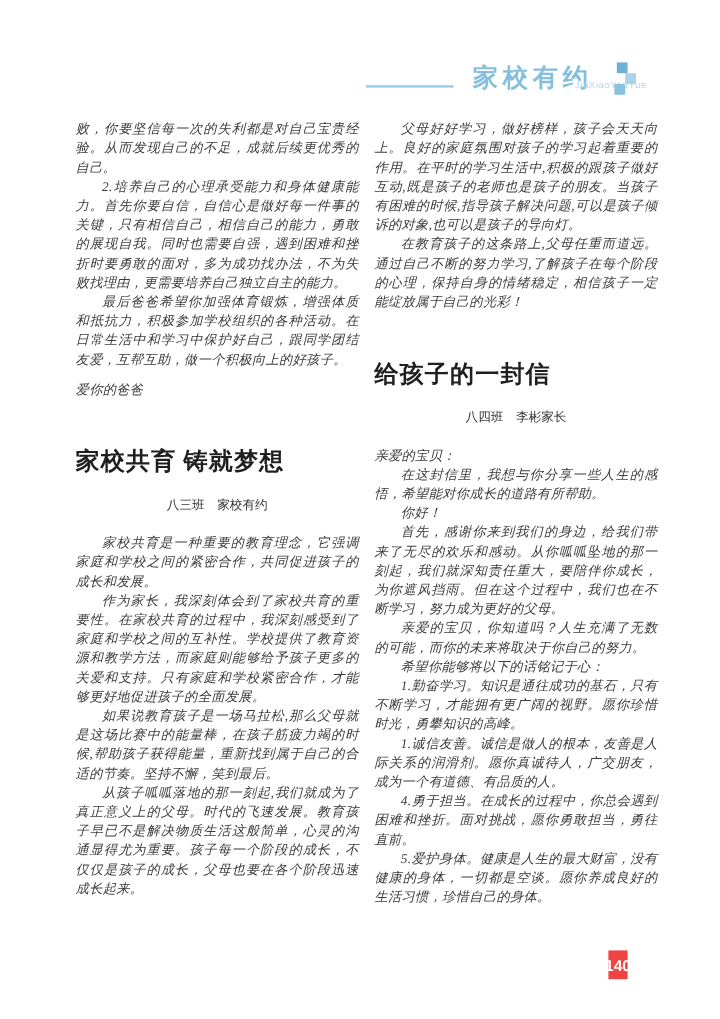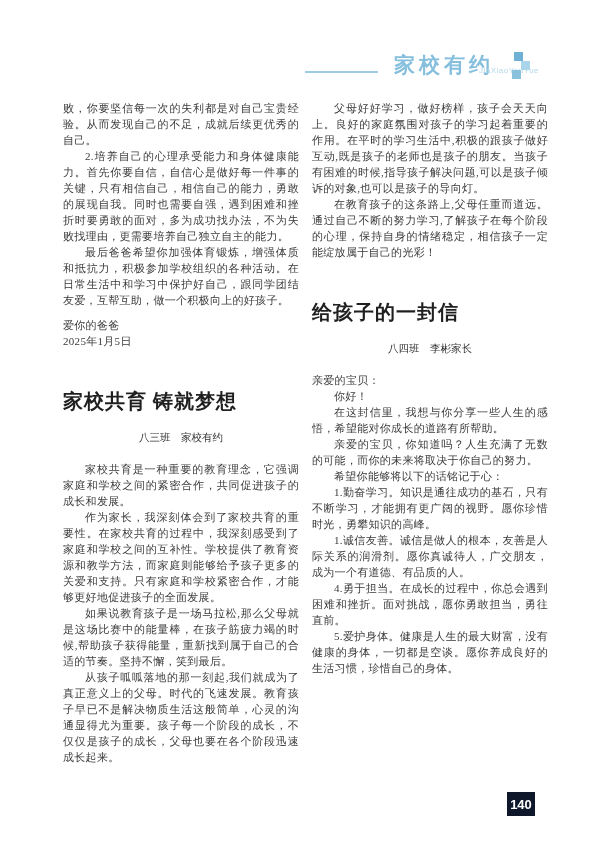--- a/index.html
+++ b/index.html
@@ -20,77 +20,77 @@
   .sq{position:absolute;width:9px;height:9px;}
   .sq1{left:514px;top:52px;background:#6fb0d4;}
   .sq2{left:521px;top:61px;background:#a9d4e9;}
   .sq3{left:512px;top:70px;background:#8ac2de;}
   
   .col{position:absolute;top:100px;width:236px;}
   .col-left{left:63px;}
   .col-right{left:312px;}
   .col p{
     margin:0;font-size:11px;line-height:16px;color:#3b3b3b;
-    text-align:justify;letter-spacing:0.3px;
+    text-align:justify;letter-spacing:0.3px;font-style:italic;
   }
   .indent{text-indent:2em;}
   .sig{text-align:right;padding-right:10px;margin-top:9px !important;}
   .date{text-align:right;padding-right:6px;}
   
   .art-title{
     text-align:left;font-size:20px;font-weight:bold;color:#1f1f1f;
     margin-top:38px;letter-spacing:1px;line-height:28px;
   }
   .art-author{text-align:center;font-size:10.5px;color:#333;margin-top:16px;line-height:14px;}
   .art-body{margin-top:16px;}
   
   .page-num{
-    position:absolute;left:507px;top:792px;width:28px;height:24px;
-    background:#0f172a;color:#ffffff;font-size:13px;font-weight:bold;
+    position:absolute;left:507px;top:792px;width:16px;height:24px;
+    background:#ef4444;color:#ffffff;font-size:13px;font-weight:bold;
     display:flex;align-items:center;justify-content:center;
     font-family:"Liberation Sans","DejaVu Sans",sans-serif;
   }
 </style>
 </head>
 <body>
 
 <div class="hdr-line"></div>
 <div class="hdr-title">家校有约</div>
 <div class="hdr-sub">JiaXiaoYouYue</div>
 <div class="sq sq1"></div>
 <div class="sq sq2"></div>
 <div class="sq sq3"></div>
 
 <div class="col col-left">
   <p>败，你要坚信每一次的失利都是对自己宝贵经验。从而发现自己的不足，成就后续更优秀的自己。</p>
   <p class="indent">2.培养自己的心理承受能力和身体健康能力。首先你要自信，自信心是做好每一件事的关键，只有相信自己，相信自己的能力，勇敢的展现自我。同时也需要自强，遇到困难和挫折时要勇敢的面对，多为成功找办法，不为失败找理由，更需要培养自己独立自主的能力。</p>
   <p class="indent">最后爸爸希望你加强体育锻炼，增强体质和抵抗力，积极参加学校组织的各种活动。在日常生活中和学习中保护好自己，跟同学团结友爱，互帮互助，做一个积极向上的好孩子。</p>
   <p class="sig">爱你的爸爸</p>
-  <p class="date">2025年1月5日</p>
 
   <div class="art-title">家校共育 铸就梦想</div>
   <div class="art-author">八三班　家校有约</div>
   <div class="art-body">
     <p class="indent">家校共育是一种重要的教育理念，它强调家庭和学校之间的紧密合作，共同促进孩子的成长和发展。</p>
     <p class="indent">作为家长，我深刻体会到了家校共育的重要性。在家校共育的过程中，我深刻感受到了家庭和学校之间的互补性。学校提供了教育资源和教学方法，而家庭则能够给予孩子更多的关爱和支持。只有家庭和学校紧密合作，才能够更好地促进孩子的全面发展。</p>
     <p class="indent">如果说教育孩子是一场马拉松,那么父母就是这场比赛中的能量棒，在孩子筋疲力竭的时候,帮助孩子获得能量，重新找到属于自己的合适的节奏。坚持不懈，笑到最后。</p>
     <p class="indent">从孩子呱呱落地的那一刻起,我们就成为了真正意义上的父母。时代的飞速发展。教育孩子早已不是解决物质生活这般简单，心灵的沟通显得尤为重要。孩子每一个阶段的成长，不仅仅是孩子的成长，父母也要在各个阶段迅速成长起来。</p>
   </div>
 </div>
 
 <div class="col col-right">
   <p class="indent">父母好好学习，做好榜样，孩子会天天向上。良好的家庭氛围对孩子的学习起着重要的作用。在平时的学习生活中,积极的跟孩子做好互动,既是孩子的老师也是孩子的朋友。当孩子有困难的时候,指导孩子解决问题,可以是孩子倾诉的对象,也可以是孩子的导向灯。</p>
   <p class="indent">在教育孩子的这条路上,父母任重而道远。通过自己不断的努力学习,了解孩子在每个阶段的心理，保持自身的情绪稳定，相信孩子一定能绽放属于自己的光彩！</p>
 
   <div class="art-title">给孩子的一封信</div>
   <div class="art-author">八四班　李彬家长</div>
   <div class="art-body">
     <p>亲爱的宝贝：</p>
+    <p class="indent">在这封信里，我想与你分享一些人生的感悟，希望能对你成长的道路有所帮助。</p>
     <p class="indent">你好！</p>
-    <p class="indent">在这封信里，我想与你分享一些人生的感悟，希望能对你成长的道路有所帮助。</p>
+    <p class="indent">首先，感谢你来到我们的身边，给我们带来了无尽的欢乐和感动。从你呱呱坠地的那一刻起，我们就深知责任重大，要陪伴你成长，为你遮风挡雨。但在这个过程中，我们也在不断学习，努力成为更好的父母。</p>
     <p class="indent">亲爱的宝贝，你知道吗？人生充满了无数的可能，而你的未来将取决于你自己的努力。</p>
     <p class="indent">希望你能够将以下的话铭记于心：</p>
     <p class="indent">1.勤奋学习。知识是通往成功的基石，只有不断学习，才能拥有更广阔的视野。愿你珍惜时光，勇攀知识的高峰。</p>
     <p class="indent">1.诚信友善。诚信是做人的根本，友善是人际关系的润滑剂。愿你真诚待人，广交朋友，成为一个有道德、有品质的人。</p>
     <p class="indent">4.勇于担当。在成长的过程中，你总会遇到困难和挫折。面对挑战，愿你勇敢担当，勇往直前。</p>
     <p class="indent">5.爱护身体。健康是人生的最大财富，没有健康的身体，一切都是空谈。愿你养成良好的生活习惯，珍惜自己的身体。</p>
   </div>
 </div>
 
 <div class="page-num">140</div>

